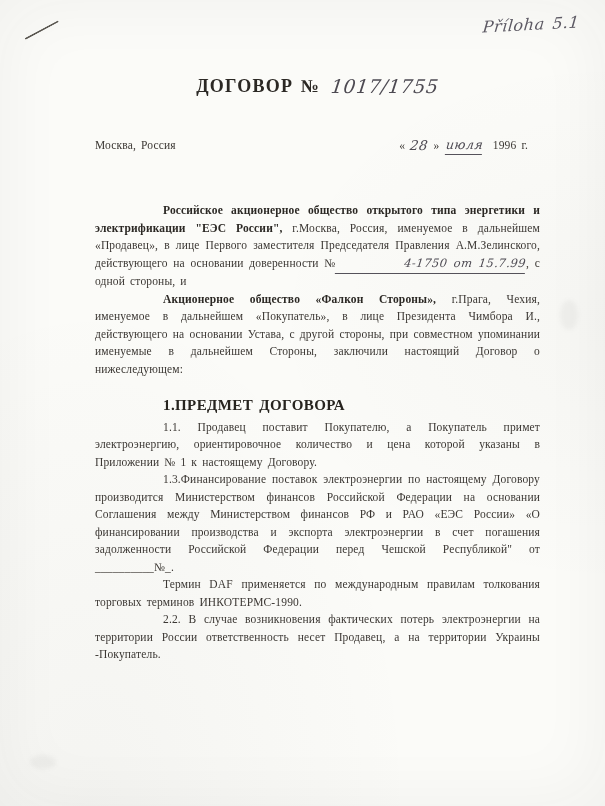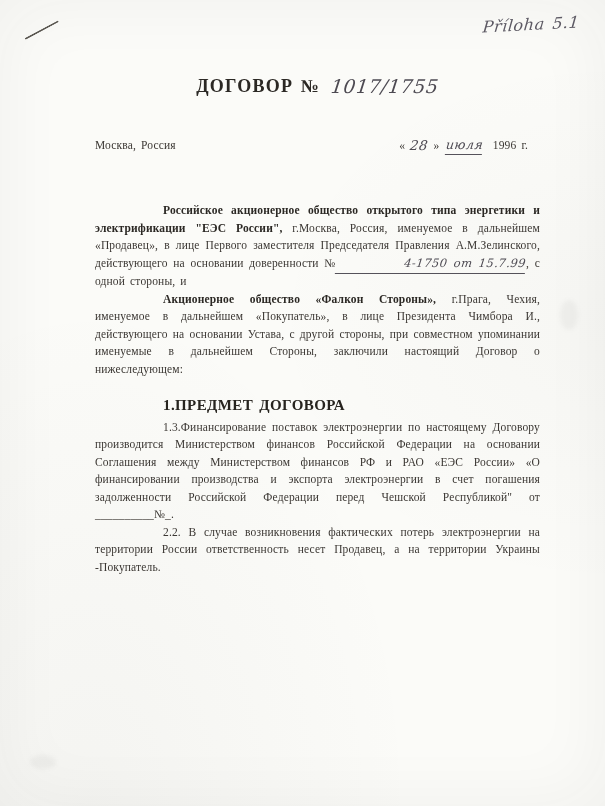--- a/index.html
+++ b/index.html
@@ -128,26 +128,28 @@
     <p class="clause">
       <span class="bold-lead">Российское акционерное общество открытого типа энергетики и электрификации "ЕЭС России",</span><span> г.Москва, Россия, именуемое в дальнейшем «Продавец», в лице Первого заместителя Председателя Правления А.М.Зелинского, действующего на основании доверенности №</span><span class="hw hw-u attorney-number">4-1750 от 15.7.99</span><span>, с одной стороны, и</span>
     </p>
 
     <p class="clause">
       <span class="bold-lead">Акционерное общество «Фалкон Стороны»,</span><span> г.Прага, Чехия, именуемое в дальнейшем «Покупатель», в лице Президента Чимбора И., действующего на основании Устава, с другой стороны, при совместном упоминании именуемые в дальнейшем Стороны, заключили настоящий Договор о нижеследующем:</span>
     </p>
 
     <h3 class="sec-heading gap-lg">1.ПРЕДМЕТ ДОГОВОРА</h3>
 
+    <p class="clause">1.1. Продавец поставит Покупателю, а Покупатель примет электроэнергию, ориентировочное количество и цена которой указаны в Приложении № 1 к настоящему Договору.</p>
 
 
     <p class="clause">1.3.Финансирование поставок электроэнергии по настоящему Договору производится Министерством финансов Российской Федерации на основании Соглашения между Министерством финансов РФ и РАО «ЕЭС России» «О финансировании производства и экспорта электроэнергии в счет погашения задолженности Российской Федерации перед Чешской Республикой" от __________№_.</p>
 
 
 
+    <p class="clause">Термин DAF применяется по международным правилам толкования торговых терминов ИНКОТЕРМС-1990.</p>
 
     <p class="clause">2.2. В случае возникновения фактических потерь электроэнергии на территории России ответственность несет Продавец, а на территории Украины -Покупатель.</p>
 
   </div>
 
   <div class="smudge" style="left:30px; top:755px; width:26px; height:14px;"></div>
   <div class="smudge" style="left:560px; top:300px; width:18px; height:30px;"></div>
 
 </div>
 

